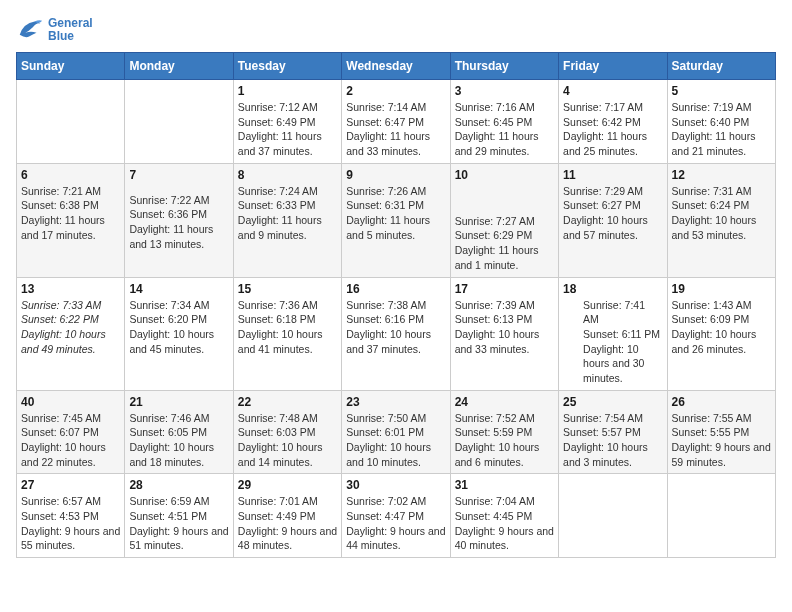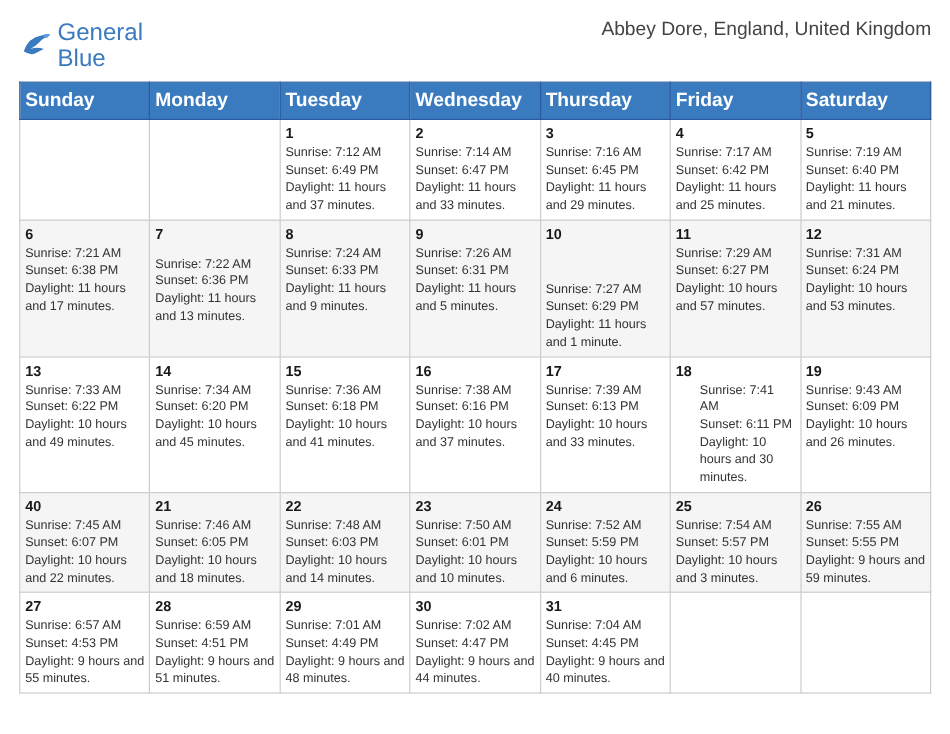--- a/index.html
+++ b/index.html
@@ -15,22 +15,22 @@
       justify-content: space-between;
       align-items: flex-start;
       margin-bottom: 8px;
     }
     .logo {
       display: flex;
       align-items: center;
       gap: 4px;
     }
     .logo-text {
-      font-size: 20px;
-      font-weight: normal;
+      font-size: 12px;
+      font-weight: bold;
       color: #1a1a1a;
       line-height: 1.1;
     }
     .logo-text span { color: #3a7abf; }
     .logo-bird {
       width: 28px;
       height: 28px;
     }
     .title-block {
       text-align: right;
@@ -47,21 +47,21 @@
     .calendar {
       width: 100%;
       border-collapse: collapse;
       font-size: 11px;
     }
     .calendar thead th {
       background-color: #3a7abf;
       color: #fff;
       padding: 6px 4px;
       text-align: left;
-      font-size: 16px;
+      font-size: 12px;
       font-weight: bold;
       border: 1px solid #2a5a9f;
     }
     .calendar tbody td {
       border: 1px solid #ccc;
       vertical-align: top;
       padding: 4px;
       width: calc(100% / 7);
       min-height: 80px;
       background: #fff;
@@ -92,21 +92,20 @@
     <svg class="logo-bird" viewBox="0 0 30 30" xmlns="http://www.w3.org/2000/svg">
       <path d="M4 20 Q8 8 20 6 Q24 5 26 8 Q22 7 18 12 Q14 16 10 18 Q16 16 22 18 Q18 20 14 22 Q10 24 4 20Z" fill="#3a7abf"></path>
       <path d="M20 6 Q24 4 28 5 Q26 8 22 7Z" fill="#5a9adf"></path>
     </svg>
     <div class="logo-text">
       <div><span>General</span></div>
       <div><span style="color:#3a7abf">Blue</span></div>
     </div>
   </div>
   <div class="title-block">
-    <div class="subtitle">Abbey Dore, England, United Kingdom</div>
   </div>
 </div>
 
 <table class="calendar">
   <thead>
     <tr id="header-row">
         <th>Sunday</th>
         <th>Monday</th>
         <th>Tuesday</th>
         <th>Wednesday</th>
@@ -190,21 +189,21 @@
         <td>
           <div class="day-num">12</div>
           <div class="day-info" style="white-space: pre-line;">Sunrise: 7:31 AM
 Sunset: 6:24 PM
 Daylight: 10 hours and 53 minutes.</div>
         </td>
       </tr>
       <tr>
         <td>
           <div class="day-num">13</div>
-          <div class="day-info" style="white-space: pre-line;">Sunrise: 7:33 AM
+          <div class="day-info" style="white-space: pre-line; font-style: italic;">Sunrise: 7:33 AM
 Sunset: 6:22 PM
 Daylight: 10 hours and 49 minutes.</div>
         </td>
         <td>
           <div class="day-num">14</div>
           <div class="day-info" style="white-space: pre-line;">Sunrise: 7:34 AM
 Sunset: 6:20 PM
 Daylight: 10 hours and 45 minutes.</div>
         </td>
         <td>
@@ -226,21 +225,21 @@
 Daylight: 10 hours and 33 minutes.</div>
         </td>
         <td>
           <div class="day-num">18</div>
           <div class="day-info" style="white-space: pre-line; margin-left: 20px;">Sunrise: 7:41 AM
 Sunset: 6:11 PM
 Daylight: 10 hours and 30 minutes.</div>
         </td>
         <td>
           <div class="day-num">19</div>
-          <div class="day-info" style="white-space: pre-line;">Sunrise: 9:43 AM
+          <div class="day-info" style="white-space: pre-line;">Sunrise: 1:43 AM
 Sunset: 6:09 PM
 Daylight: 10 hours and 26 minutes.</div>
         </td>
       </tr>
       <tr>
         <td>
           <div class="day-num">40</div>
           <div class="day-info" style="white-space: pre-line;">Sunrise: 7:45 AM
 Sunset: 6:07 PM
 Daylight: 10 hours and 22 minutes.</div>

